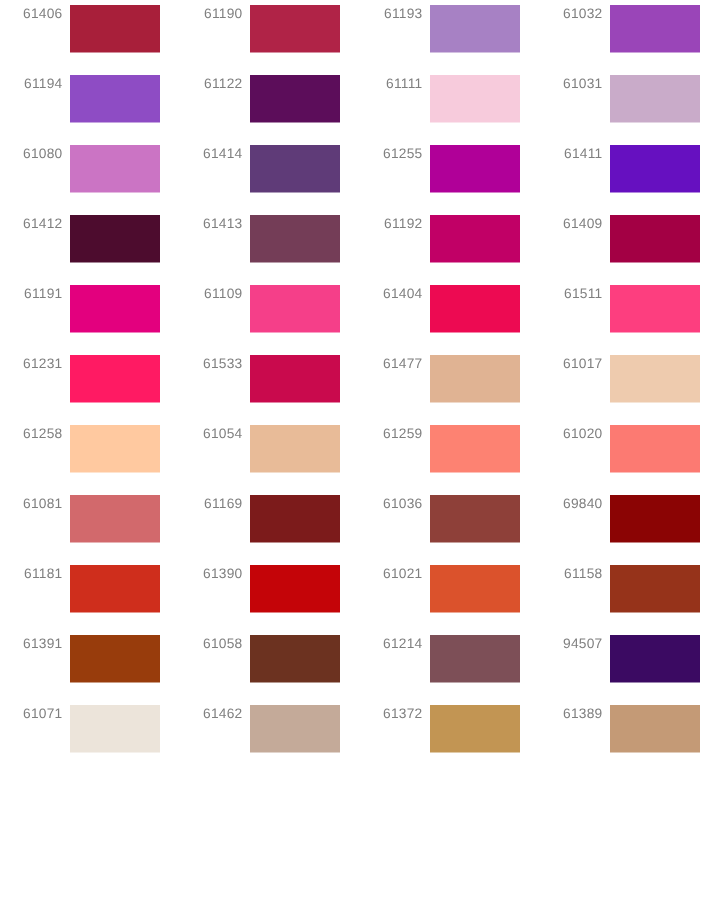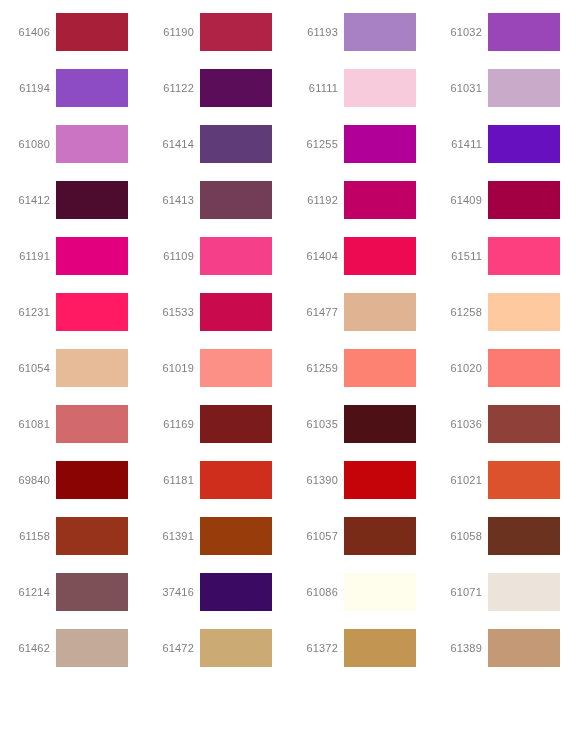--- a/index.html
+++ b/index.html
@@ -18,21 +18,21 @@
     display: grid;
     grid-template-columns: repeat(4, 144px);
     grid-auto-rows: 56px;
     width: 576px;
     padding-top: 4px;
     box-sizing: border-box;
   }
   .swatch-cell {
     display: flex;
     flex-direction: row;
-    align-items: center;
+    align-items: flex-start;
     height: 56px;
     box-sizing: border-box;
   }
   .swatch-code {
     width: 50px;
     padding-right: 6px;
     text-align: right;
     font-size: 11px;
     line-height: 14px;
     color: #7f7f7f;
@@ -137,52 +137,48 @@
     </div>
     <div class="swatch-cell">
       <span class="swatch-code">61533</span>
       <span class="swatch-chip" style="background-color: rgb(201, 10, 77);"></span>
     </div>
     <div class="swatch-cell">
       <span class="swatch-code">61477</span>
       <span class="swatch-chip" style="background-color: rgb(224, 179, 147);"></span>
     </div>
     <div class="swatch-cell">
+      <span class="swatch-code">61017</span>
+      <span class="swatch-chip" style="background-color: rgb(238, 203, 174);"></span>
+    </div>
+    <div class="swatch-cell">
       <span class="swatch-code">61258</span>
       <span class="swatch-chip" style="background-color: rgb(255, 201, 160);"></span>
     </div>
     <div class="swatch-cell">
       <span class="swatch-code">61054</span>
       <span class="swatch-chip" style="background-color: rgb(232, 187, 152);"></span>
     </div>
     <div class="swatch-cell">
-      <span class="swatch-code">61019</span>
-      <span class="swatch-chip" style="background-color: rgb(253, 144, 134);"></span>
-    </div>
-    <div class="swatch-cell">
       <span class="swatch-code">61259</span>
       <span class="swatch-chip" style="background-color: rgb(253, 130, 114);"></span>
     </div>
     <div class="swatch-cell">
       <span class="swatch-code">61020</span>
       <span class="swatch-chip" style="background-color: rgb(252, 122, 114);"></span>
     </div>
     <div class="swatch-cell">
       <span class="swatch-code">61081</span>
       <span class="swatch-chip" style="background-color: rgb(210, 105, 108);"></span>
     </div>
     <div class="swatch-cell">
       <span class="swatch-code">61169</span>
       <span class="swatch-chip" style="background-color: rgb(124, 27, 27);"></span>
     </div>
     <div class="swatch-cell">
-      <span class="swatch-code">61035</span>
-      <span class="swatch-chip" style="background-color: rgb(77, 16, 21);"></span>
-    </div>
-    <div class="swatch-cell">
       <span class="swatch-code">61036</span>
       <span class="swatch-chip" style="background-color: rgb(142, 64, 57);"></span>
     </div>
     <div class="swatch-cell">
       <span class="swatch-code">69840</span>
       <span class="swatch-chip" style="background-color: rgb(139, 4, 4);"></span>
     </div>
     <div class="swatch-cell">
       <span class="swatch-code">61181</span>
       <span class="swatch-chip" style="background-color: rgb(207, 46, 28);"></span>
@@ -197,50 +193,38 @@
     </div>
     <div class="swatch-cell">
       <span class="swatch-code">61158</span>
       <span class="swatch-chip" style="background-color: rgb(150, 51, 26);"></span>
     </div>
     <div class="swatch-cell">
       <span class="swatch-code">61391</span>
       <span class="swatch-chip" style="background-color: rgb(152, 60, 12);"></span>
     </div>
     <div class="swatch-cell">
-      <span class="swatch-code">61057</span>
-      <span class="swatch-chip" style="background-color: rgb(122, 43, 23);"></span>
-    </div>
-    <div class="swatch-cell">
       <span class="swatch-code">61058</span>
       <span class="swatch-chip" style="background-color: rgb(108, 50, 32);"></span>
     </div>
     <div class="swatch-cell">
       <span class="swatch-code">61214</span>
       <span class="swatch-chip" style="background-color: rgb(125, 79, 87);"></span>
     </div>
     <div class="swatch-cell">
-      <span class="swatch-code">37416</span>
+      <span class="swatch-code">94507</span>
       <span class="swatch-chip" style="background-color: rgb(59, 10, 98);"></span>
-    </div>
-    <div class="swatch-cell">
-      <span class="swatch-code">61086</span>
-      <span class="swatch-chip" style="background-color: rgb(255, 253, 236);"></span>
     </div>
     <div class="swatch-cell">
       <span class="swatch-code">61071</span>
       <span class="swatch-chip" style="background-color: rgb(236, 228, 218);"></span>
     </div>
     <div class="swatch-cell">
       <span class="swatch-code">61462</span>
       <span class="swatch-chip" style="background-color: rgb(196, 170, 153);"></span>
-    </div>
-    <div class="swatch-cell">
-      <span class="swatch-code">61472</span>
-      <span class="swatch-chip" style="background-color: rgb(203, 171, 115);"></span>
     </div>
     <div class="swatch-cell">
       <span class="swatch-code">61372</span>
       <span class="swatch-chip" style="background-color: rgb(194, 149, 83);"></span>
     </div>
     <div class="swatch-cell">
       <span class="swatch-code">61389</span>
       <span class="swatch-chip" style="background-color: rgb(196, 154, 118);"></span>
     </div>
   </main>

